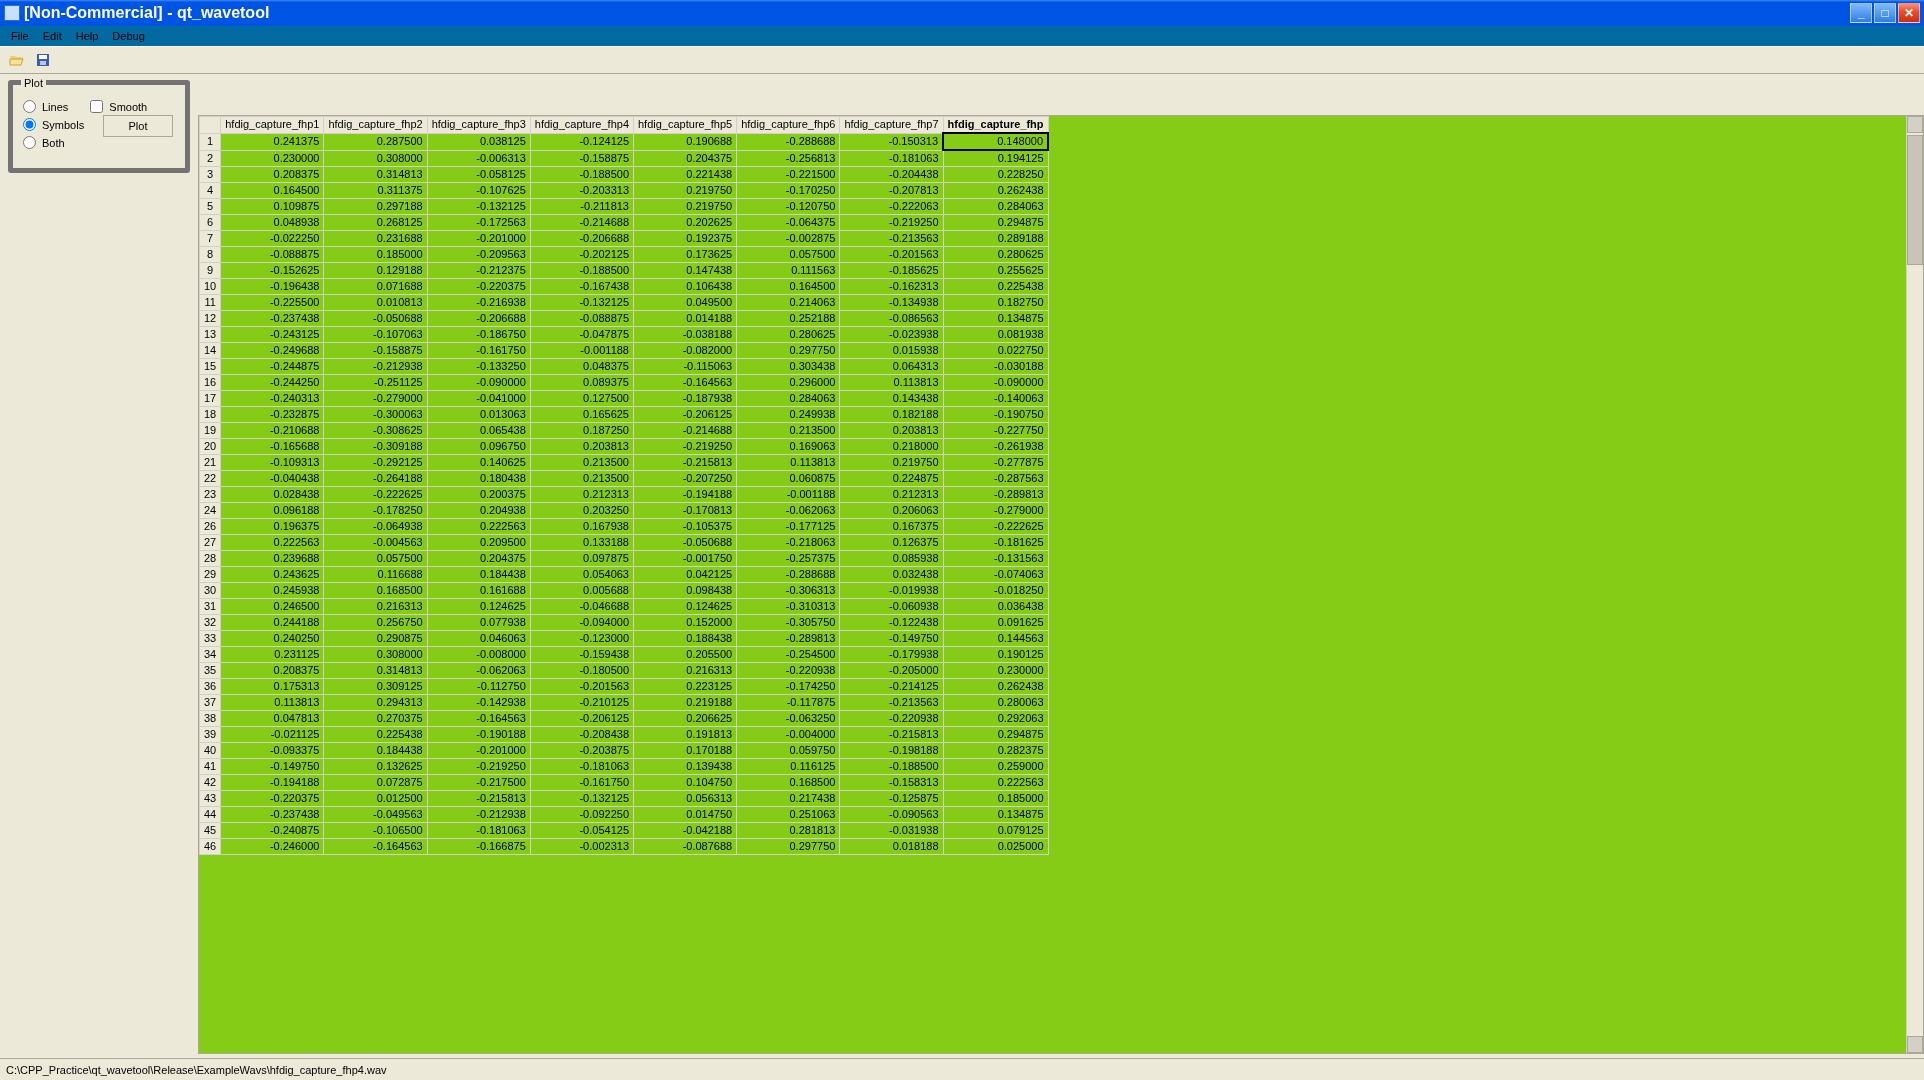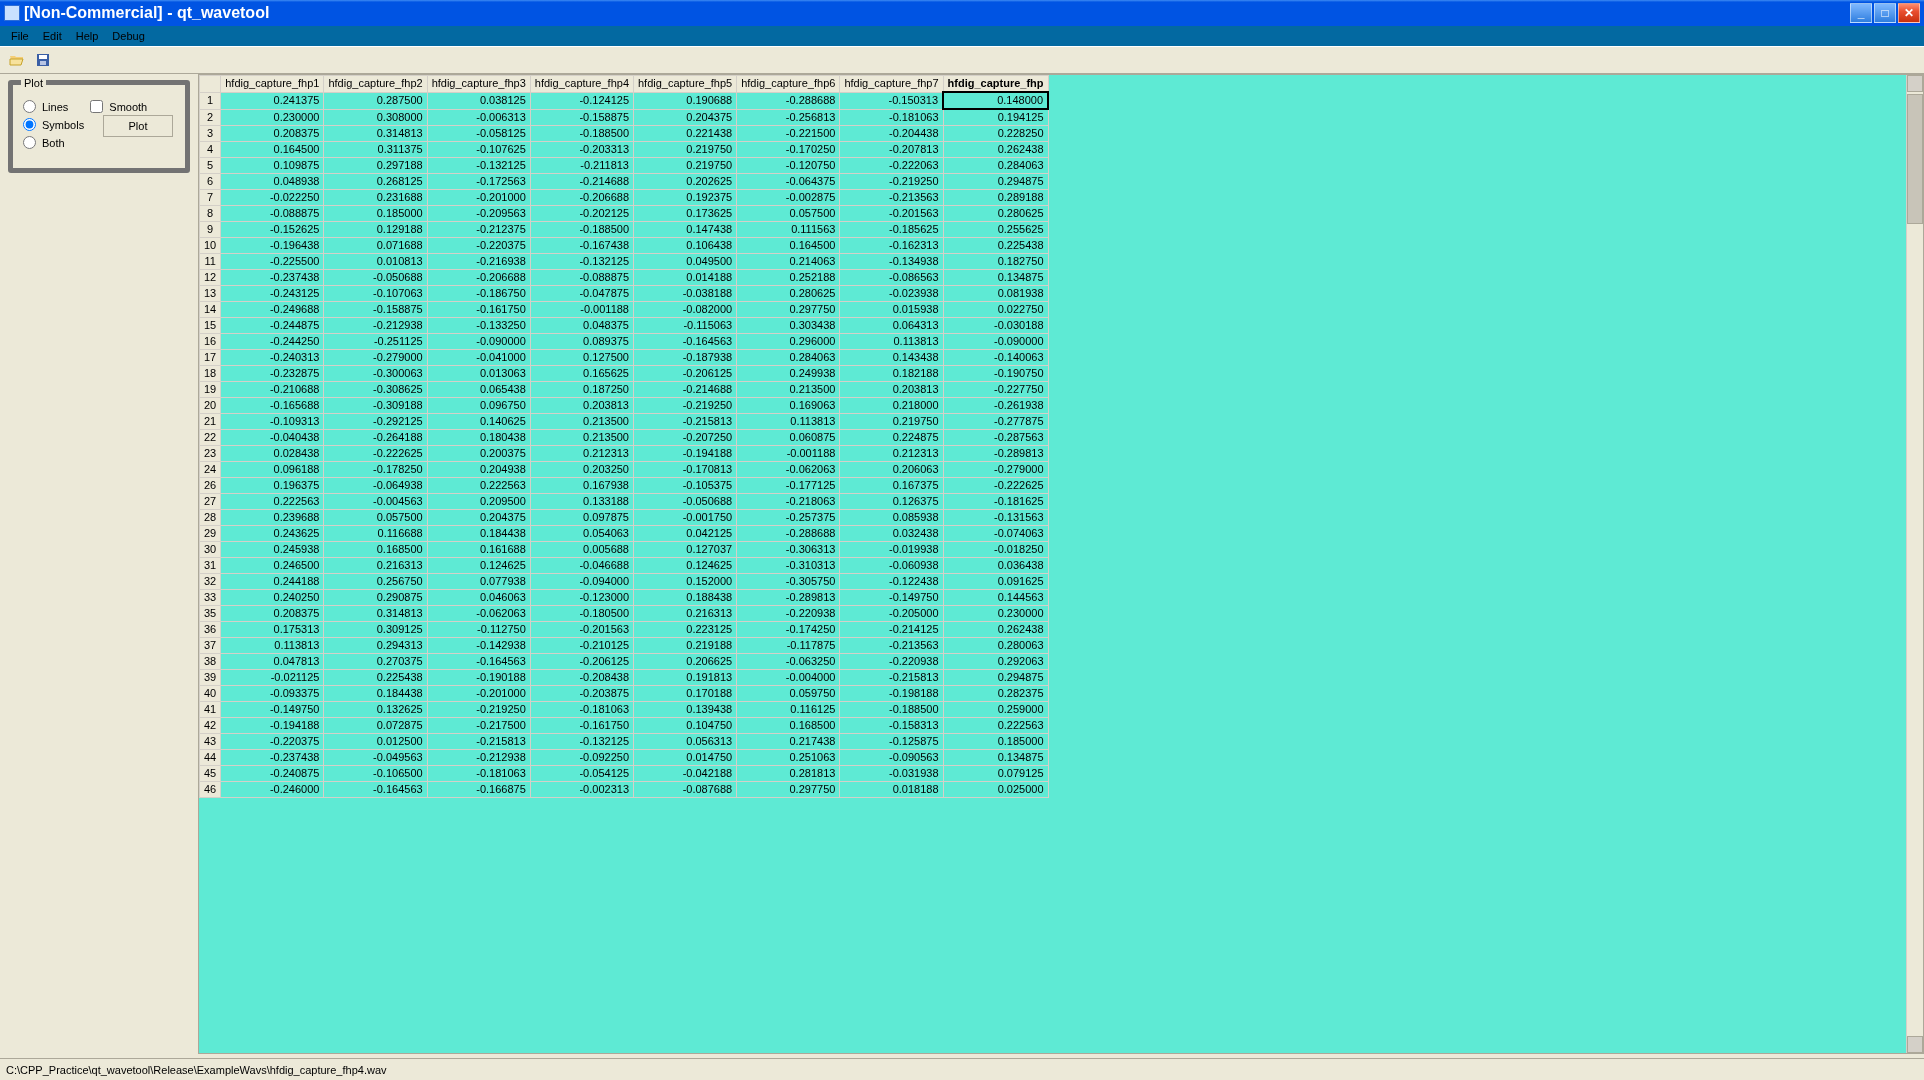--- a/index.html
+++ b/index.html
@@ -27,21 +27,21 @@
 
 .plot-panel { width:198px; padding:6px 8px; }
 .plot-panel .grpbox { border:5px solid #737373; border-radius:3px; padding:10px 10px 14px 10px; position:relative; }
 .plot-panel .legend { position:absolute; top:-8px; left:8px; background:#ece9d8; padding:0 3px; font-size:11px; }
 .plot-panel .row { display:flex; align-items:center; gap:6px; margin:5px 0; font-size:11px; }
 .plot-panel .row .radio, .plot-panel .row .chk { margin:0; }
 .plot-panel .col-right { position:absolute; top:30px; right:12px; display:flex; flex-direction:column; align-items:center; gap:8px; }
 .plot-panel .btn { width:70px; height:22px; border:1px solid #aca899; background:#ece9d8; font-size:11px; }
 
 
-.table-wrap { flex:1; border:1px solid #aca899; background:#5eead4; position:relative; display:flex; }
+.table-wrap { flex:1; border:1px solid #aca899; background:#84cc16; position:relative; display:flex;margin-top:41px; }
 .scroll-v { width:17px; background:#ece9d8; border-left:1px solid #d4d0c8; display:flex; flex-direction:column; }
 .scroll-v .arrow { height:17px; background:#d4d0c8; border:1px solid #aca899; }
 .scroll-v .thumb { flex:0 0 130px; background:#c8c4b8; border:1px solid #aca899; margin-top:2px; }
 .scroll-v .track { flex:1; }
 
 .grid { flex:1; overflow:hidden; }
 table { border-collapse:collapse; font-size:11px; }
 th,td { border:1px solid #d4d0c8; height:15px; line-height:15px; padding:0 4px; text-align:right; white-space:nowrap; }
 th { background:#ece9d8; font-weight:normal; text-align:center; }
 th.rowhdr, td.rowhdr { background:#ece9d8; text-align:center; width:20px; }
@@ -439,21 +439,21 @@
               <td class="num">-0.288688</td>
               <td class="num">0.032438</td>
               <td class="num">-0.074063</td>
             </tr>
             <tr>
               <td class="rowhdr">30</td>
               <td class="num">0.245938</td>
               <td class="num">0.168500</td>
               <td class="num">0.161688</td>
               <td class="num">0.005688</td>
-              <td class="num">0.127037</td>
+              <td class="num">0.098438</td>
               <td class="num">-0.306313</td>
               <td class="num">-0.019938</td>
               <td class="num">-0.018250</td>
             </tr>
             <tr>
               <td class="rowhdr">31</td>
               <td class="num">0.246500</td>
               <td class="num">0.216313</td>
               <td class="num">0.124625</td>
               <td class="num">-0.046688</td>
@@ -476,20 +476,31 @@
             <tr>
               <td class="rowhdr">33</td>
               <td class="num">0.240250</td>
               <td class="num">0.290875</td>
               <td class="num">0.046063</td>
               <td class="num">-0.123000</td>
               <td class="num">0.188438</td>
               <td class="num">-0.289813</td>
               <td class="num">-0.149750</td>
               <td class="num">0.144563</td>
+            </tr>
+            <tr>
+              <td class="rowhdr">34</td>
+              <td class="num">0.231125</td>
+              <td class="num">0.308000</td>
+              <td class="num">-0.008000</td>
+              <td class="num">-0.159438</td>
+              <td class="num">0.205500</td>
+              <td class="num">-0.254500</td>
+              <td class="num">-0.179938</td>
+              <td class="num">0.190125</td>
             </tr>
             <tr>
               <td class="rowhdr">35</td>
               <td class="num">0.208375</td>
               <td class="num">0.314813</td>
               <td class="num">-0.062063</td>
               <td class="num">-0.180500</td>
               <td class="num">0.216313</td>
               <td class="num">-0.220938</td>
               <td class="num">-0.205000</td>

